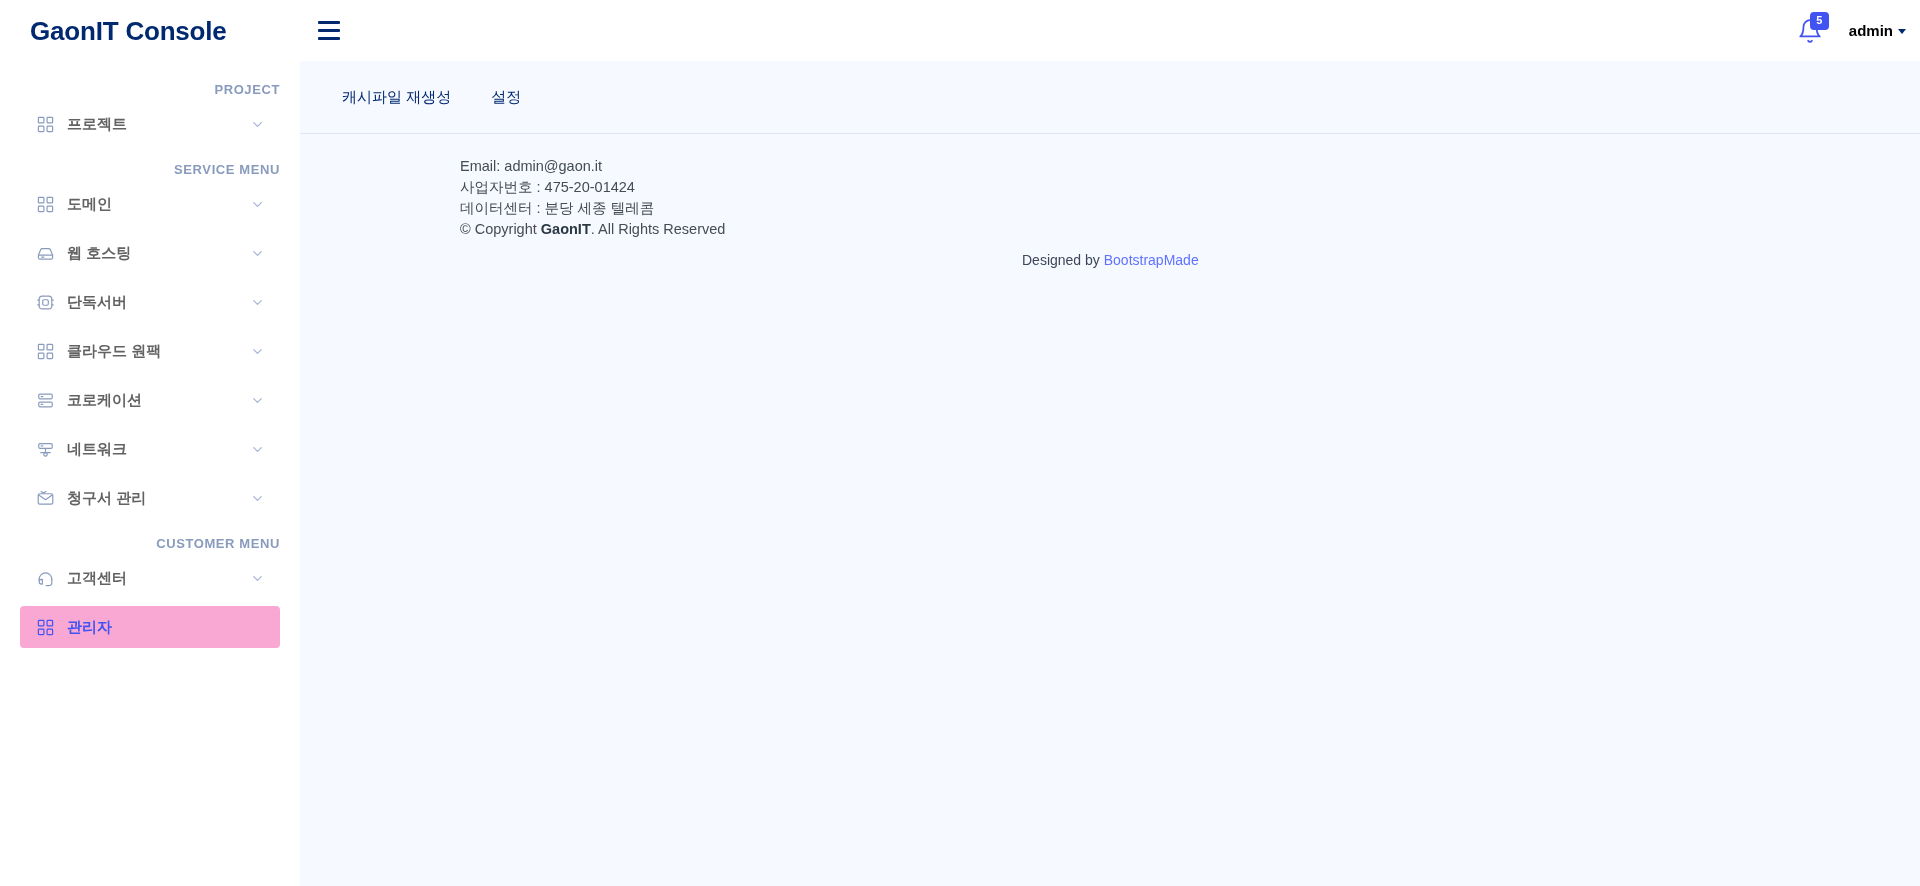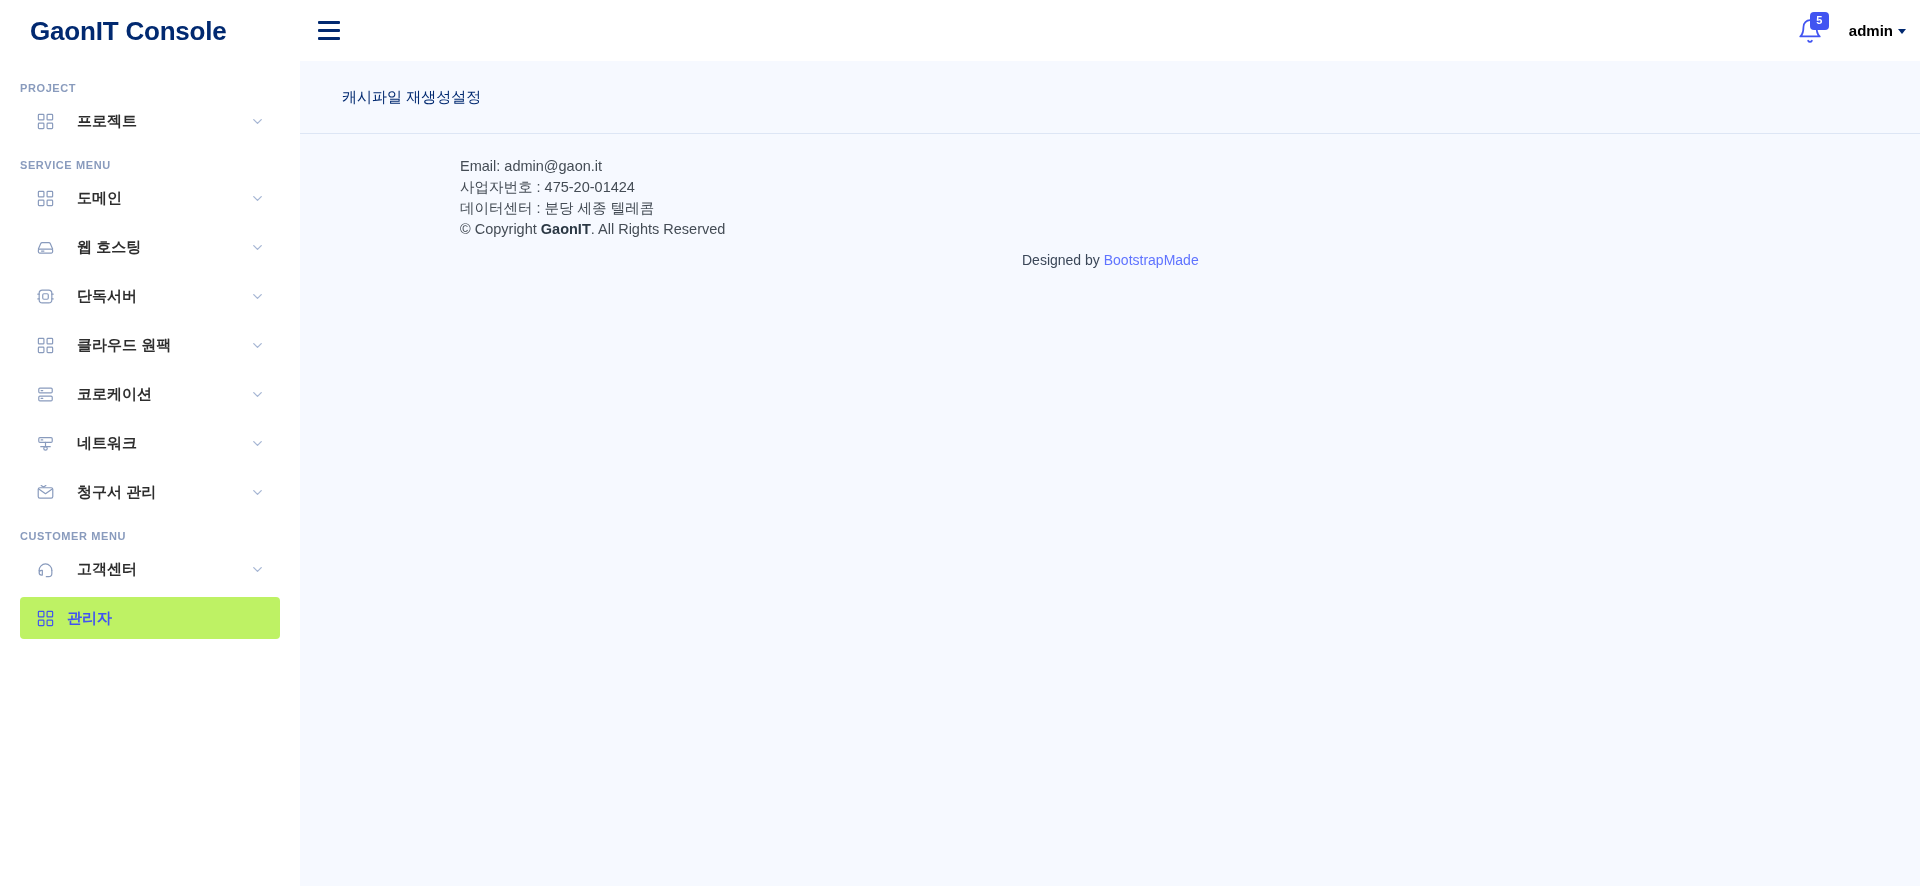--- a/index.html
+++ b/index.html
@@ -113,26 +113,27 @@
     top: 61px; left: 0;
     width: 300px;
     height: 825px;
     background: #ffffff;
     padding: 12px 20px 20px 20px;
     overflow: hidden;
     z-index: 20;
   }
 
   .nav-heading {
-    font-size: 11px;
+    font-size: 13px;
     font-weight: 700;
     color: #899bbd;
     letter-spacing: 0.6px;
     padding: 10px 0 6px 0;
     text-transform: uppercase;
+    text-align: right;
   }
   .nav-heading.first { padding-top: 9px; }
 
   .nav-item {
     display: flex;
     align-items: center;
     height: 42px;
     padding: 0 15px;
     border-radius: 4px;
     cursor: pointer;
@@ -148,49 +149,50 @@
     justify-content: center;
     color: #899bbd;
   }
   .nav-item .icon svg { display:block; }
   .nav-label {
     font-size: 15px;
     font-weight: 600;
     color: #4154a3;
     white-space: nowrap;
   }
-  .nav-item.collapsed .nav-label { color: #000000; opacity: .82; margin-left: 10px; }
+  .nav-item.collapsed .nav-label { color: #404040; opacity: .82; }
   .chev {
     margin-left: auto;
     color: #a6b6d4;
     display: flex;
     align-items: center;
   }
   .nav-item.active {
-    background: #bef264;
+    background: #f9a8d4;
   }
   .nav-item.active .nav-label { color: #4154f1; }
   .nav-item.active .icon { color: #4154f1; }
 
   
   .main {
     position: absolute;
     top: 61px;
     left: 300px;
     width: 1620px;
     height: 825px;
     background: #f6f9ff;
     overflow: hidden;
   }
 
   .tabs-row {
     height: 72px;
     display: flex;
     align-items: center;
     padding-left: 42px;
+    gap: 40px;
   }
   .tab-link {
     font-size: 15px;
     color: #012970;
     text-decoration: none;
     cursor: pointer;
     white-space: nowrap;
   }
 
   .divider {

